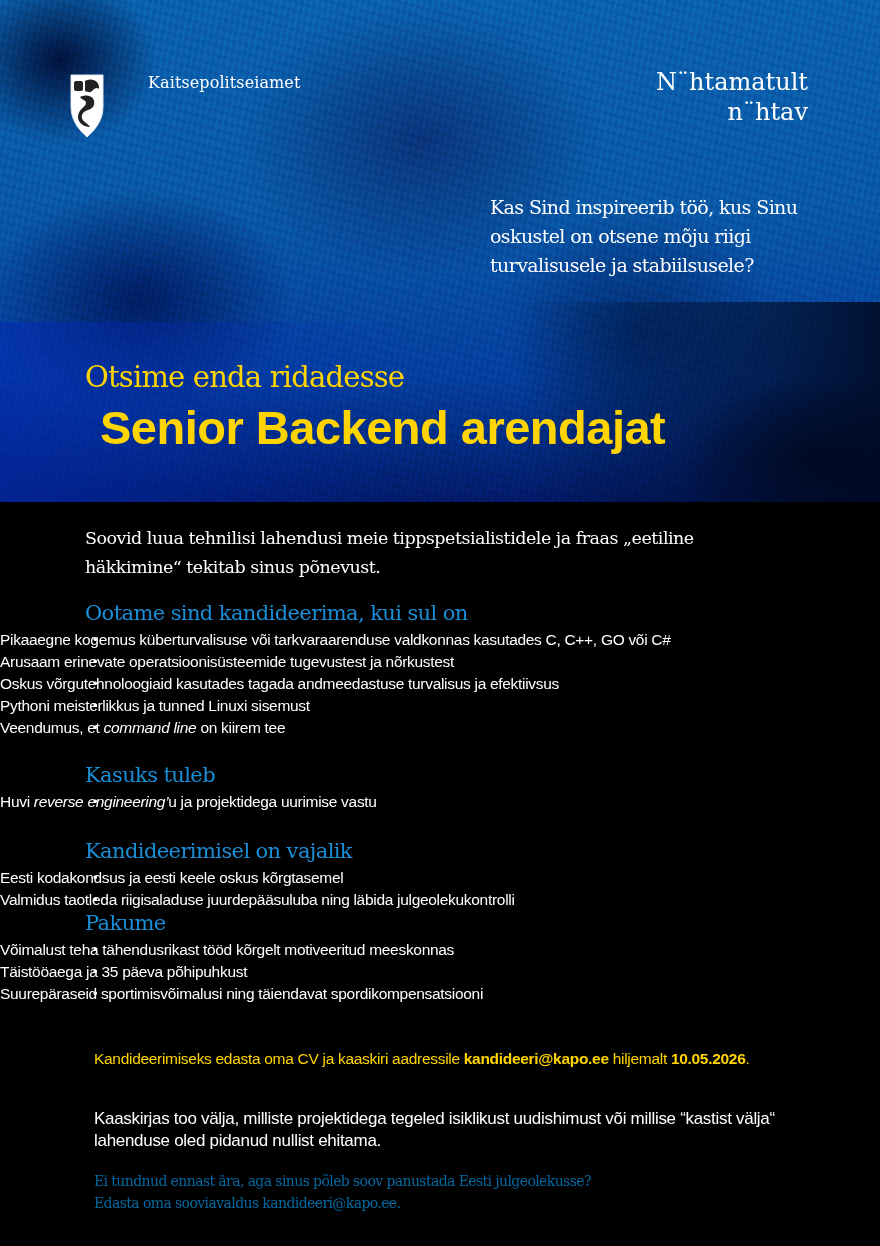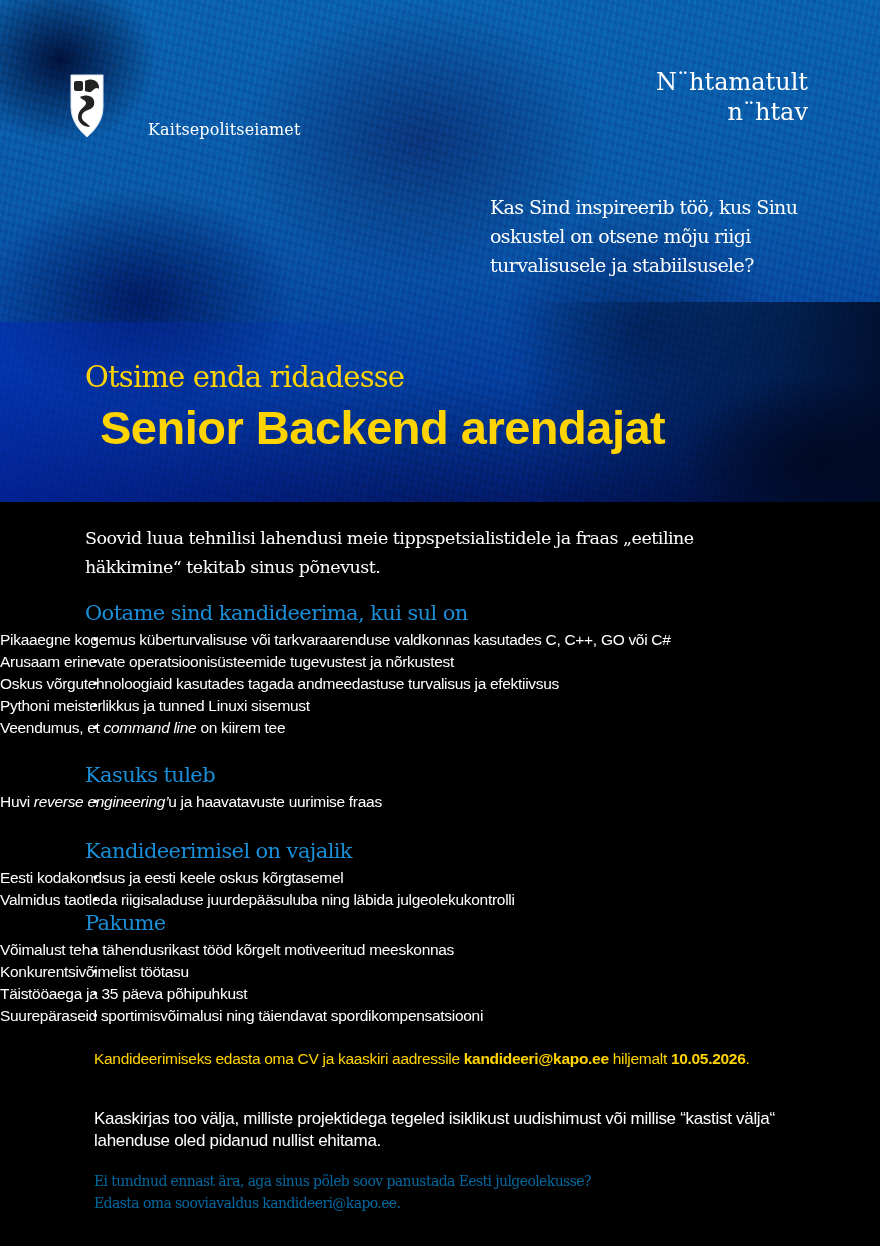--- a/index.html
+++ b/index.html
@@ -26,21 +26,21 @@
     }
     .hero .shade-left {
       position: absolute; left: 0; bottom: 0; width: 420px; height: 180px;
       background: linear-gradient(90deg, rgba(3,40,180,0.55), rgba(3,40,180,0));
     }
     .hero .shade-right {
       position: absolute; right: 0; bottom: 0; width: 360px; height: 200px;
       background: linear-gradient(270deg, rgba(0,8,30,0.85), rgba(0,8,30,0));
     }
     .logo {
-      position: absolute; left: 70px; top: 73px; display: flex; align-items: flex-end;
+      position: absolute; left: 70px; top: 73px; display: flex; align-items: flex-start;
     }
     .shield { width: 34px; height: 66px; }
     .org-name {
       margin-left: 44px; font-family: "DejaVu Serif", serif; font-size: 16px; color: #fff;
       letter-spacing: 0.1px;
     }
     .slogan {
       position: absolute; right: 72px; top: 67px; text-align: right;
       font-family: "DejaVu Serif", serif; font-size: 24px; line-height: 30px; color: #fff;
     }
@@ -130,33 +130,32 @@
   <ul class="list" style="top:127px;">
     <li><span>Pikaaegne kogemus küberturvalisuse või tarkvaraarenduse valdkonnas kasutades C, C++, GO või C#</span></li>
     <li><span>Arusaam erinevate operatsioonisüsteemide tugevustest ja nõrkustest</span></li>
     <li><span>Oskus võrgutehnoloogiaid kasutades tagada andmeedastuse turvalisus ja efektiivsus</span></li>
     <li><span>Pythoni meisterlikkus ja tunned Linuxi sisemust</span></li>
     <li><span>Veendumus, et </span><i>command line</i><span> on kiirem tee</span></li>
   </ul>
 
   <div class="section-heading" style="top:261px;">Kasuks tuleb</div>
   <ul class="list" style="top:289px;">
-    <li><span>Huvi </span><i>reverse engineering’</i><span>u ja haavatavuste uurimise fraas</span></li>
+    <li><span>Huvi </span><i>reverse engineering’</i><span>u ja projektidega uurimise vastu</span></li>
   </ul>
 
   <div class="section-heading" style="top:337px;">Kandideerimisel on vajalik</div>
   <ul class="list" style="top:365px;">
     <li><span>Eesti kodakondsus ja eesti keele oskus kõrgtasemel</span></li>
     <li><span>Valmidus taotleda riigisaladuse juurdepääsuluba ning läbida julgeolekukontrolli</span></li>
   </ul>
 
   <div class="section-heading" style="top:409px;">Pakume</div>
   <ul class="list" style="top:437px;">
     <li><span>Võimalust teha tähendusrikast tööd kõrgelt motiveeritud meeskonnas</span></li>
-    <li><span>Konkurentsivõimelist töötasu</span></li>
     <li><span>Täistööaega ja 35 päeva põhipuhkust</span></li>
     <li><span>Suurepäraseid sportimisvõimalusi ning täiendavat spordikompensatsiooni</span></li>
   </ul>
 
   <div class="apply">
     <span>Kandideerimiseks edasta oma CV ja kaaskiri aadressile </span><b>kandideeri@kapo.ee</b><span> hiljemalt </span><b>10.05.2026</b><span>.</span>
   </div>
 
   <div class="cover">Kaaskirjas too välja, milliste projektidega tegeled isiklikust uudishimust või millise “kastist välja“ lahenduse oled pidanud nullist ehitama.</div>
 

